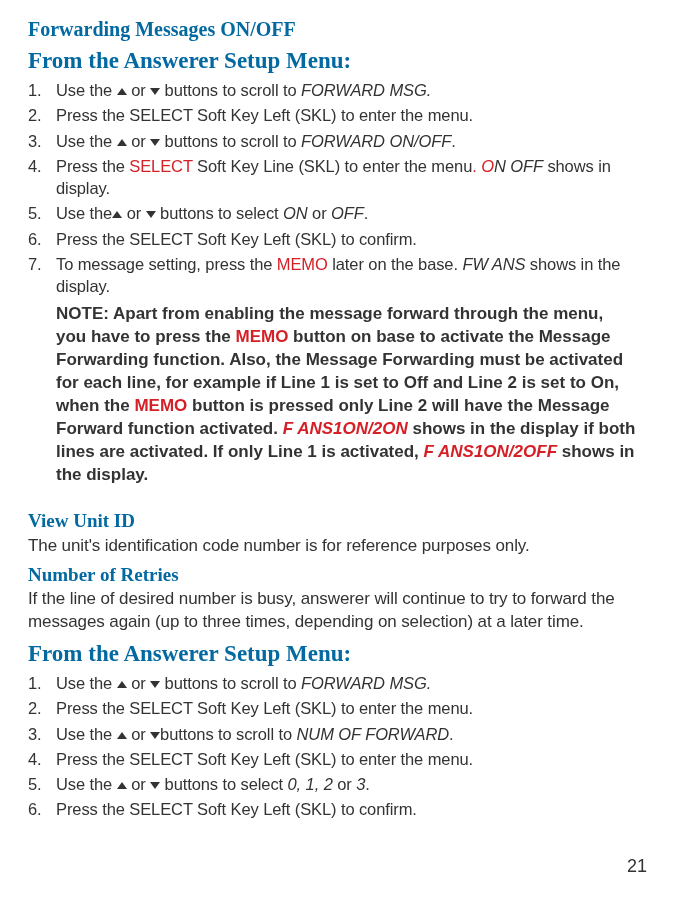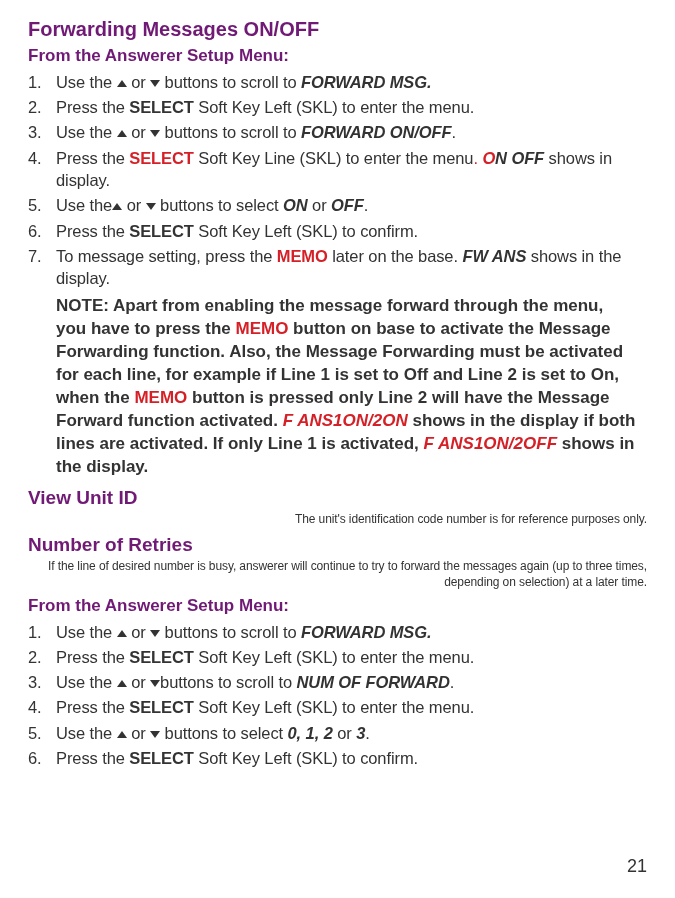--- a/index.html
+++ b/index.html
@@ -9,42 +9,43 @@
       background: #ffffff;
       font-family: Arial, Helvetica, sans-serif;
       color: #333333;
       padding: 16px 28px 20px 28px;
       position: relative;
       font-size: 16.5px;
       line-height: 1.35;
     }
     .heading {
       font-weight: bold;
-      color: #701a75;
+      color: #0369a1;
+      font-family: Liberation Serif, serif;
     }
     .h1 { font-size: 20px; margin-bottom: 2px; }
-    .h2 { font-size: 17px; margin-bottom: 3px; }
+    .h2 { font-size: 23px; margin-bottom: 3px; }
     .h3 { font-size: 19px; margin-top: 4px; margin-bottom: 1px; }
     ol {
       list-style: none;
       counter-reset: item;
       padding-left: 0;
     }
     ol > li {
       position: relative;
       padding-left: 28px;
       margin-bottom: 3px;
       letter-spacing: -0.1px;
     }
     ol > li .num {
       position: absolute;
       left: 0;
       top: 0;
     }
-    .bold { font-weight: bold; }
+    .bold { font-weight: normal; }
     .italic { font-style: italic; }
     .red { color: #d62027; }
     .tri {
       display: inline-block;
       width: 0;
       height: 0;
       vertical-align: 1px;
     }
     .tri-up {
       border-left: 5px solid transparent;
@@ -54,30 +55,29 @@
     .tri-down {
       border-left: 5px solid transparent;
       border-right: 5px solid transparent;
       border-top: 7px solid #333;
     }
     .note {
       font-weight: bold;
       padding-left: 28px;
       padding-right: 10px;
       margin-top: 6px;
-      margin-bottom: 6px;
+      margin-bottom: 21px;
       line-height: 1.35;
       font-size: 17px;
     }
     .body-text {
-      font-size: 12px;
+      font-size: 17px;
       line-height: 1.35;
       margin-bottom: 2px;
       letter-spacing: -0.1px;
-      text-align: right;
     }
     .page-num {
       position: absolute;
       bottom: 20px;
       right: 28px;
       font-size: 18px;
       color: #333;
     }
   </style>
 </head>

